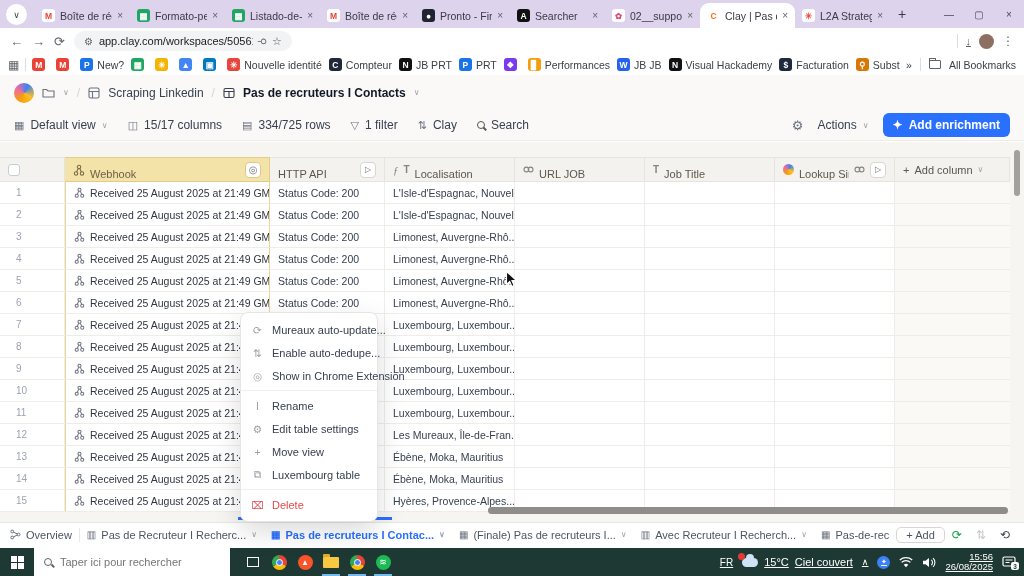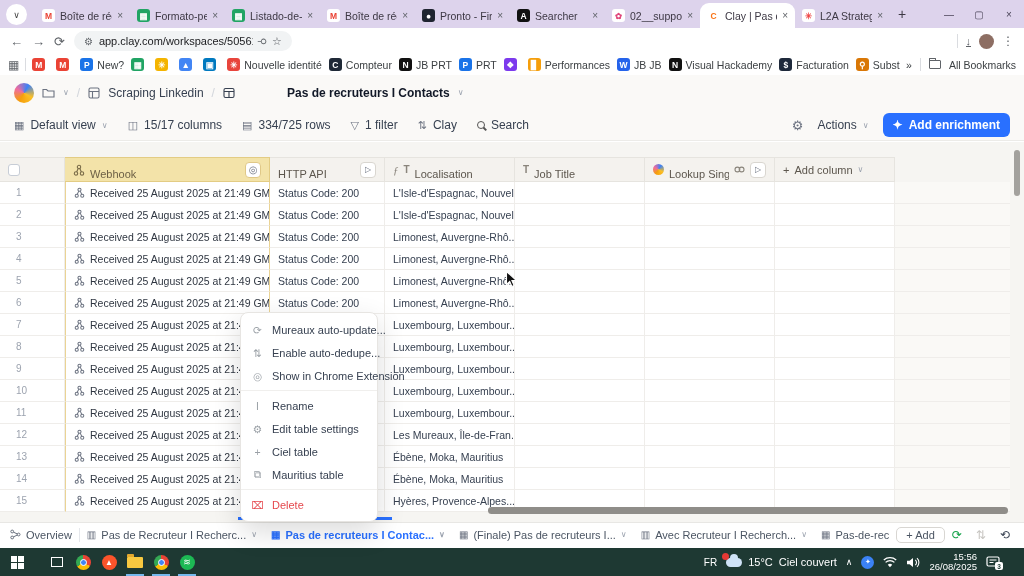--- a/index.html
+++ b/index.html
@@ -45,21 +45,21 @@
   .folder-ic { width:12px; height:9px; border:1px solid #5f6368; border-radius:1px; position:relative; }
   .folder-ic::before { content:''; position:absolute; top:-3px; left:-1px; width:5px; height:2px; border:1px solid #5f6368; border-bottom:none; border-radius:1px 1px 0 0; }
 
   
   .clay-header { position:absolute; top:75px; left:0; right:0; height:35px; background:#faf9f7; display:flex; align-items:center; padding:0 14px; gap:8px; }
   .clay-logo { width:20px; height:20px; border-radius:50%; background:conic-gradient(from 210deg,#f59e0b,#ef6c9f,#3b82f6,#fbbf24,#f59e0b); flex:none; }
   .crumb-ic { color:#6b7280; display:flex; align-items:center; }
   .caret { font-size:8px; color:#9ca3af; }
   .slash { color:#d1d5db; font-size:12px; }
   .crumb1 { font-size:12px; color:#374151; font-weight:500; }
-  .crumb2 { font-size:12px; color:#111827; font-weight:600;margin-left:44px; }
+  .crumb2 { font-size:12px; color:#111827; font-weight:600; }
   .ch-right { margin-left:auto; display:flex; align-items:center; gap:12px; }
   .credits { display:flex; align-items:center; gap:5px; font-size:11.5px; color:#374151; }
   .battery { width:11px; height:13px; border:1.5px solid #10b981; border-radius:3px; background:linear-gradient(#10b981 0 3px, transparent 3px 5px, #10b981 5px 8px, transparent 8px 10px, #10b981 10px); }
   .help { width:16px; height:16px; border:1.2px solid #9ca3af; border-radius:50%; font-size:10px; color:#6b7280; display:flex; align-items:center; justify-content:center; }
   .uavatar { width:24px; height:24px; border-radius:50%; background:#1f2937; color:#fff; font-size:10px; display:flex; align-items:center; justify-content:center; }
   .uname { font-size:10.5px; font-weight:700; color:#111827; line-height:12px; }
   .uws { font-size:10px; color:#9ca3af; line-height:12px; }
 
   
   .clay-toolbar { position:absolute; top:110px; left:0; right:0; height:31px; background:#faf9f7; border-bottom:1px solid #ecebe8; display:flex; align-items:center; gap:20px; padding:0 14px; font-size:12px; color:#374151; }
@@ -125,21 +125,21 @@
   .tapps { display:flex; align-items:stretch; margin-left:10px; }
   .tapp { width:26px; display:flex; align-items:center; justify-content:center; position:relative; }
   .tapp.running::after { content:''; position:absolute; bottom:0; left:4px; right:4px; height:2px; background:#76b9ed; }
   .tv-ic { width:12px; height:10px; border:1.2px solid #fff; position:relative; }
   .chromeic { width:15px; height:15px; border-radius:50%; background:conic-gradient(#ea4335 0 33%,#fbbc05 0 66%,#34a853 0 100%); position:relative; }
   .chromeic::after { content:''; position:absolute; inset:4px; background:#4285f4; border:1.5px solid #fff; border-radius:50%; }
   .braveic { width:15px; height:15px; border-radius:50%; background:#fb542b; color:#fff; font-size:8px; display:flex; align-items:center; justify-content:center; }
   .folderic { width:16px; height:11px; background:#f8c940; border-radius:1px; position:relative; }
   .folderic::before { content:''; position:absolute; top:-2.5px; left:0; width:7px; height:3px; background:#e3a92e; border-radius:1px 1px 0 0; }
   .spotic { width:15px; height:15px; border-radius:50%; background:#1db954; color:#fff; font-size:9px; display:flex; align-items:center; justify-content:center; }
-  .tb-tray { margin-left:auto; display:flex; align-items:center; gap:9px; padding-right:24px; }
+  .tb-tray { margin-left:auto; display:flex; align-items:center; gap:9px; padding-right:8px;text-decoration:underline; }
   .lang { font-size:10px; }
   .weather { display:flex; align-items:center; gap:6px; font-size:11px; }
   .cloud { width:16px; height:9px; background:#cfe3f7; border-radius:6px; position:relative; }
   .cloud::before { content:''; position:absolute; top:-4px; left:4px; width:8px; height:8px; background:#cfe3f7; border-radius:50%; }
   .cloud .badge { position:absolute; top:-5px; left:-4px; width:7px; height:7px; background:#e53935; border-radius:50%; }
   .tray-caret { font-size:9px; }
   .bluedot { width:13px; height:13px; border-radius:50%; background:#3b82f6; color:#fff; font-size:7px; display:flex; align-items:center; justify-content:center; }
   .clock { text-align:right; font-size:9.5px; line-height:10.5px; }
   .notif { position:relative; display:flex; align-items:center; }
   .notif .nbadge { position:absolute; right:-3px; bottom:-2px; background:#fff; color:#1e3933; font-size:6.5px; font-weight:bold; width:8px; height:8px; border-radius:2px; display:flex; align-items:center; justify-content:center; }
@@ -424,20 +424,27 @@
       <div class="th">
         <span class="grow">HTTP API</span>
         <span class="minibox">▷</span>
       </div>
       <div class="th">
         <span class="fxic">ƒ</span>
         <span class="tic">T</span>
         <span class="grow">Localisation</span>
       </div>
       <div class="th">
+        <svg width="11" height="9" viewBox="0 0 11 9">
+            <circle cx="3.4" cy="4.5" r="2.4" fill="none" stroke="#8a857c" stroke-width="1.1"></circle>
+            <circle cx="7.6" cy="4.5" r="2.4" fill="none" stroke="#8a857c" stroke-width="1.1"></circle>
+          </svg>
+        <span class="grow">URL JOB</span>
+      </div>
+      <div class="th">
         <span class="tic">T</span>
         <span class="grow">Job Title</span>
       </div>
       <div class="th">
         <span class="clay-mini"></span>
         <span class="grow">Lookup Single R</span>
         <svg width="11" height="9" viewBox="0 0 11 9">
             <circle cx="3.4" cy="4.5" r="2.4" fill="none" stroke="#8a857c" stroke-width="1.1"></circle>
             <circle cx="7.6" cy="4.5" r="2.4" fill="none" stroke="#8a857c" stroke-width="1.1"></circle>
           </svg>
@@ -745,25 +752,25 @@
       <div class="mi divided">
       <span class="mic">I</span>
       <span>Rename</span>
     </div>
       <div class="mi">
       <span class="mic">⚙</span>
       <span>Edit table settings</span>
     </div>
       <div class="mi">
       <span class="mic">+</span>
-      <span>Ciel table</span>
+      <span>Move view</span>
     </div>
       <div class="mi">
       <span class="mic">⧉</span>
-      <span>Mauritius table</span>
+      <span>Luxembourg table</span>
     </div>
       <div class="mi danger divided">
       <span class="mic">⌧</span>
       <span>Delete</span>
     </div>
     </div>
 
   <div class="active-line"></div>
 
   <div class="bottom-bar">
@@ -813,20 +820,24 @@
   </div>
 
   <div class="taskbar">
     <div class="start">
       <span class="winlogo">
           <i></i>
           <i></i>
           <i></i>
           <i></i>
         </span>
+    </div>
+    <div class="tsearch">
+      <span class="mag"></span>
+      <input placeholder="Taper ici pour rechercher" style="">
     </div>
     <div class="tapps">
       <span class="tapp">
           <span class="tv-ic"></span>
         </span>
       <span class="tapp">
           <span class="chromeic"></span>
         </span>
       <span class="tapp">
           <span class="braveic">▲</span>

